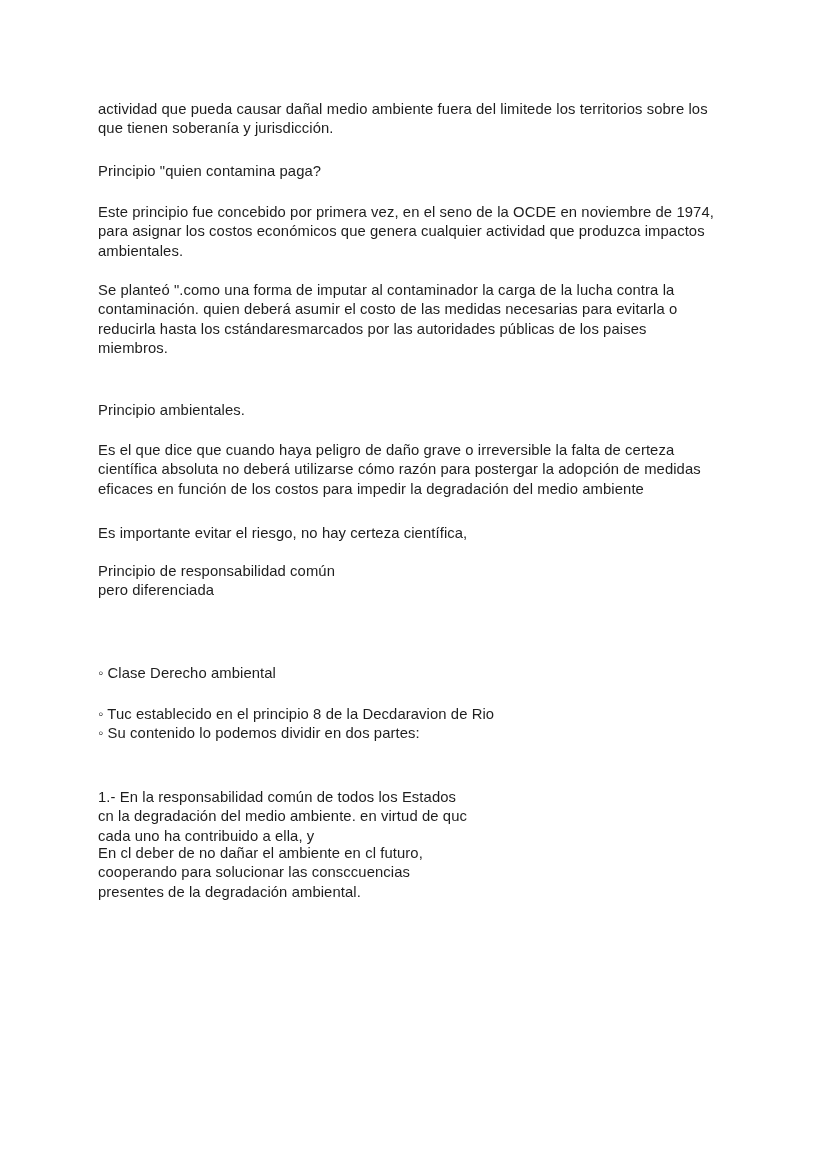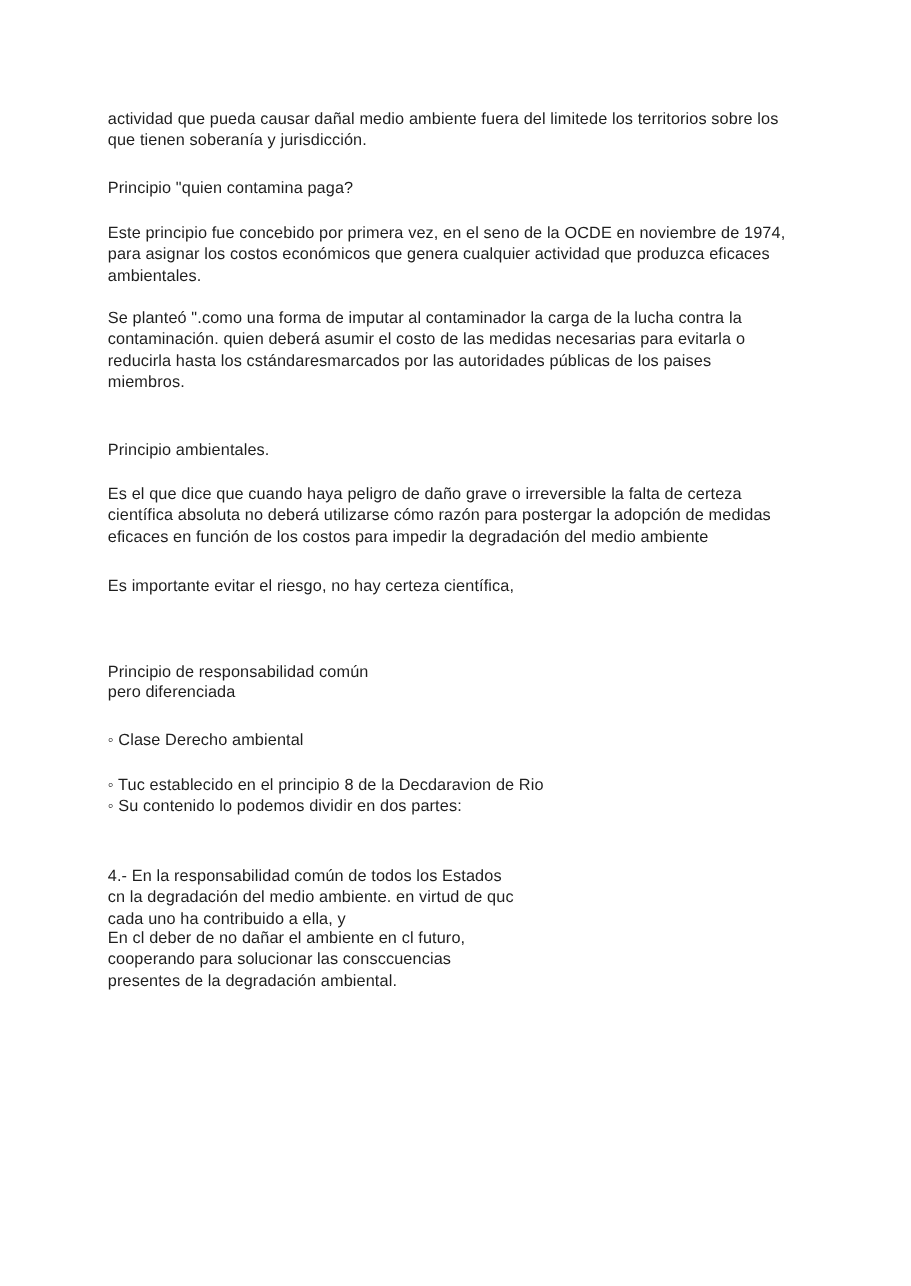--- a/index.html
+++ b/index.html
@@ -27,35 +27,35 @@
   }
 </style>
 </head>
 <body>
 
 <div class="page">
   <div class="block" style="top:100px">actividad que pueda causar dañal medio ambiente fuera del limitede los territorios sobre los
 que tienen soberanía y jurisdicción.</div>
   <div class="block" style="top:162px">Principio "quien contamina paga?</div>
   <div class="block" style="top:203px">Este principio fue concebido por primera vez, en el seno de la OCDE en noviembre de 1974,
-para asignar los costos económicos que genera cualquier actividad que produzca eficaces
+para asignar los costos económicos que genera cualquier actividad que produzca impactos
 ambientales.</div>
   <div class="block" style="top:281px">Se planteó ".como una forma de imputar al contaminador la carga de la lucha contra la
 contaminación. quien deberá asumir el costo de las medidas necesarias para evitarla o
 reducirla hasta los cstándaresmarcados por las autoridades públicas de los paises
 miembros.</div>
   <div class="block" style="top:401px">Principio ambientales.</div>
   <div class="block" style="top:441px">Es el que dice que cuando haya peligro de daño grave o irreversible la falta de certeza
 científica absoluta no deberá utilizarse cómo razón para postergar la adopción de medidas
 eficaces en función de los costos para impedir la degradación del medio ambiente</div>
   <div class="block" style="top:524px">Es importante evitar el riesgo, no hay certeza científica,</div>
-  <div class="block" style="top:602px">Principio de responsabilidad común
+  <div class="block" style="top:562px">Principio de responsabilidad común
 pero diferenciada</div>
   <div class="block" style="top:664px">◦ Clase Derecho ambiental</div>
   <div class="block" style="top:705px">◦ Tuc establecido en el principio 8 de la Decdaravion de Rio
 ◦ Su contenido lo podemos dividir en dos partes:</div>
-  <div class="block" style="top:788px">4.- En la responsabilidad común de todos los Estados
+  <div class="block" style="top:788px">1.- En la responsabilidad común de todos los Estados
 cn la degradación del medio ambiente. en virtud de quc
 cada uno ha contribuido a ella, y</div>
   <div class="block" style="top:844px">En cl deber de no dañar el ambiente en cl futuro,
 cooperando para solucionar las consccuencias
 presentes de la degradación ambiental.</div>
 </div>
 
 </body></html>

